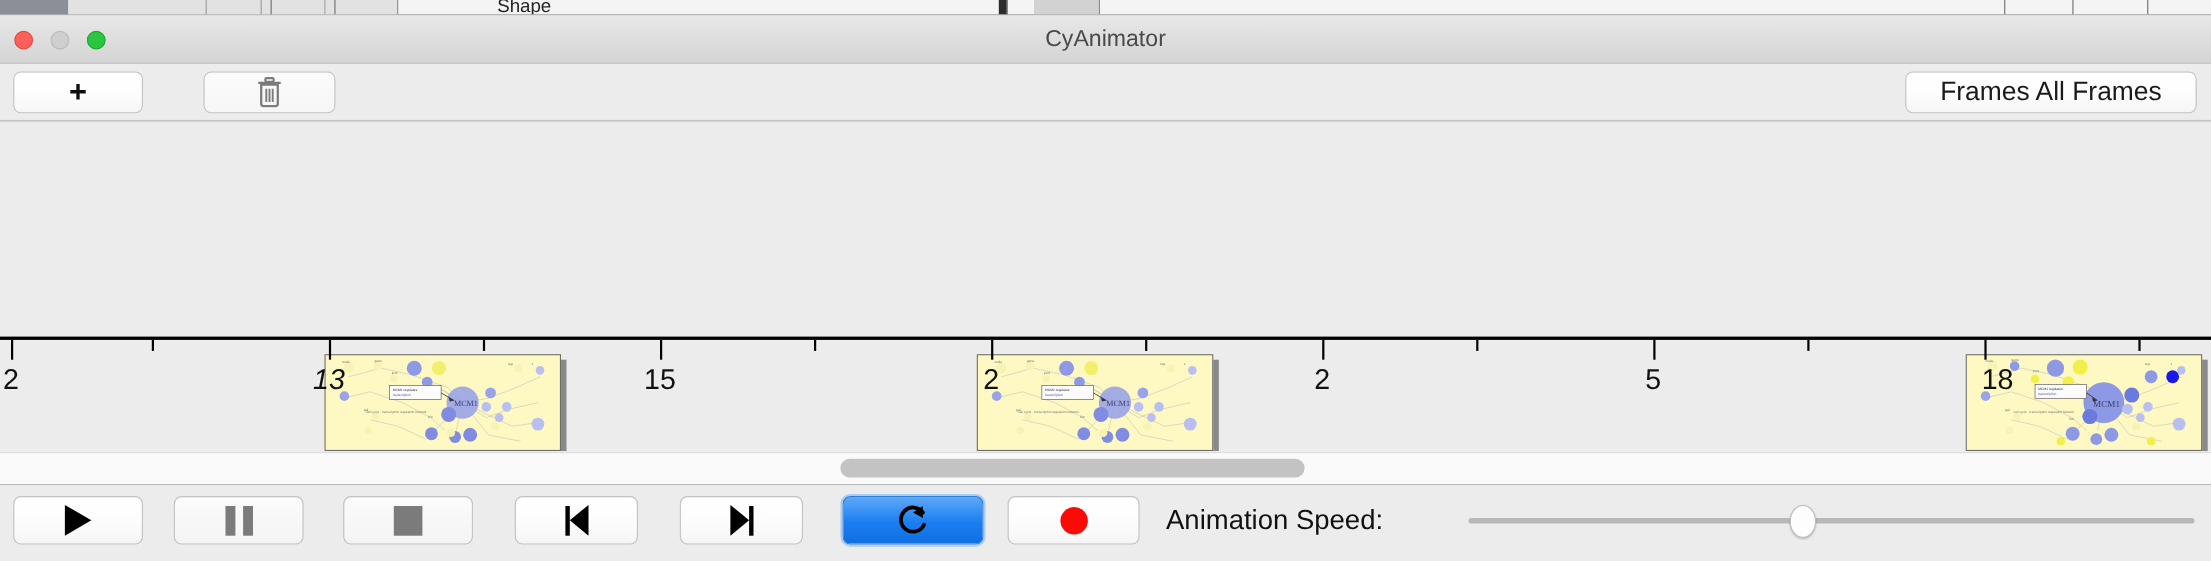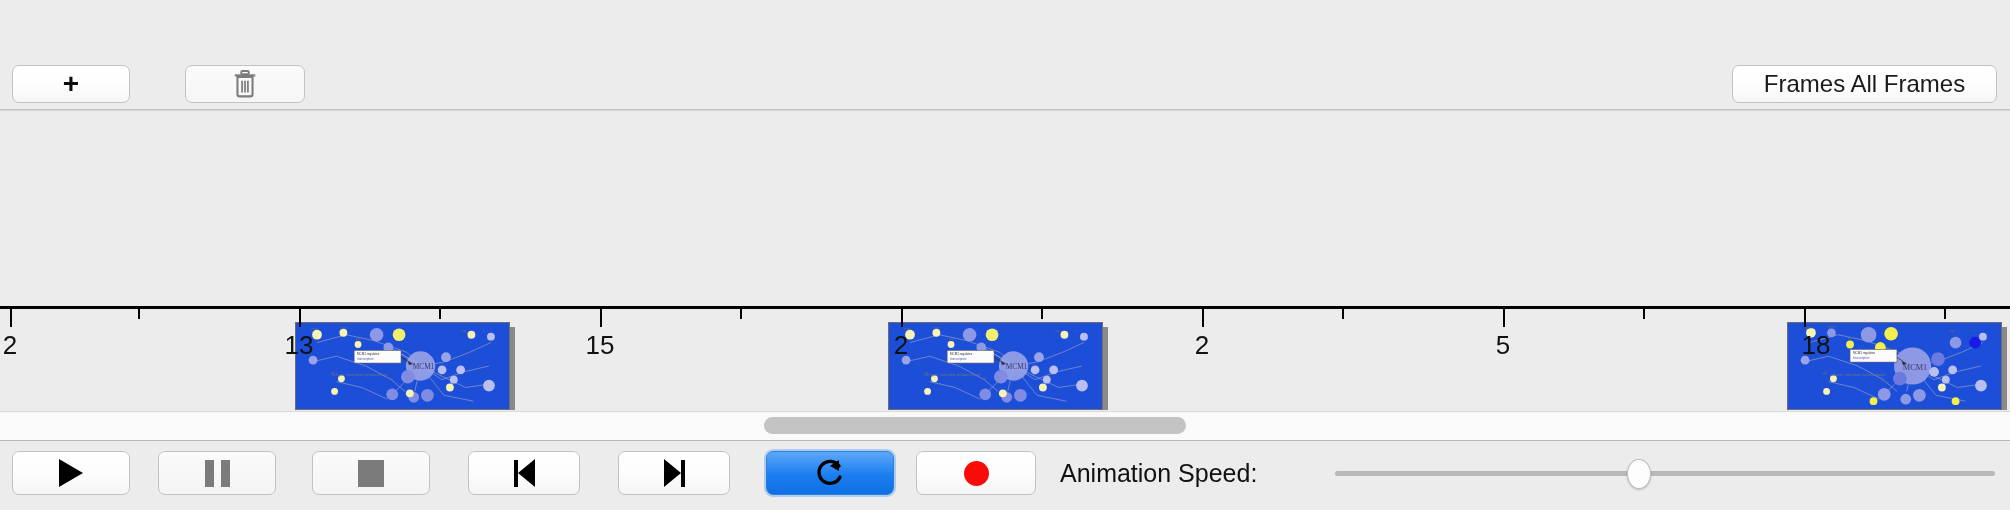--- a/index.html
+++ b/index.html
@@ -82,21 +82,21 @@
     background: #ececec;
     overflow: hidden;
   }
   .timeline-top-rule {
     position: absolute; left: 0; top: 0; width: 2010px; height: 1px; background: #d6d6d6;
   }
 
   
   .frame {
     position: absolute;
-    background: #1d4ed8;
+    background: #fef9c3;
     border: 1px solid #6e6e6e;
     box-shadow: 5px 5px 0 rgba(120,120,120,0.85);
     overflow: hidden;
     cursor: pointer;
   }
   .frame-net { position: absolute; left: 0; top: 0; width: 100%; height: 100%; }
 
   
   .axis-line {
     position: absolute; left: 0; top: 196px; width: 2010px; height: 3px;
@@ -194,21 +194,44 @@
     background: #fdfdfd; border: 1px solid #bdbdbd; border-radius: 50%;
     box-shadow: 0 1px 2px rgba(0,0,0,0.22);
     transform: translateX(-50%);
   }
 </style>
 </head>
 <body>
 
 <div id="app">
 
-
+  <div class="bg-window">
+    <div class="bg-chip dark" style="left:0;width:62px;"></div>
+    <div class="bg-chip" style="left:62px;width:126px;"></div>
+    <div class="bg-chip" style="left:188px;width:50px;"></div>
+    <div class="bg-chip" style="left:238px;width:58px;"></div>
+    <div class="bg-chip" style="left:296px;width:66px;"></div>
+    <div class="bg-tick" style="left:246px;"></div>
+    <div class="bg-tick" style="left:304px;"></div>
+    <div class="bg-chip" style="left:908px;width:8px;background:#2c2c2c;"></div>
+    <div class="bg-chip" style="left:940px;width:60px;background:#d2d2d2;"></div>
+    <div class="bg-tick" style="left:1822px;"></div>
+    <div class="bg-tick" style="left:1884px;"></div>
+    <div class="bg-tick" style="left:1952px;"></div>
+    <div class="bg-label">Shape</div>
+  </div>
+
+  <div class="titlebar">
+    <div class="traffic">
+      <div class="light red"></div>
+      <div class="light yellow"></div>
+      <div class="light green"></div>
+    </div>
+    <div class="win-title">CyAnimator</div>
+  </div>
 
   <div class="toolbar">
     <div class="btn" id="add-frame-button">
       <span class="plus-icon">+</span>
     </div>
     <div class="btn flat" id="delete-frame-button">
       <svg class="trash-svg" viewBox="0 0 24 26">
         <rect x="8.5" y="1" width="7" height="3" rx="1" fill="none" stroke="#7b7b7b" stroke-width="1.8"></rect>
         <line x1="2.5" y1="5" x2="21.5" y2="5" stroke="#7b7b7b" stroke-width="2"></line>
         <path d="M5 6.5 h14 v16 a2 2 0 0 1 -2 2 h-10 a2 2 0 0 1 -2 -2 z" fill="none" stroke="#7b7b7b" stroke-width="1.9"></path>
@@ -387,21 +410,21 @@
         <text x="116" y="48" font-size="8.5" fill="#3b3b6b" font-family="serif">MCM1</text>
         <text x="42" y="54" font-size="3" fill="#777" font-family="sans-serif">cell cycle · transcription regulation network</text>
       </svg>
     </div>
 
     <div class="axis-line"></div>
     <div id="ticks">
         <div class="tick major" style="left: 10px;"></div>
         <div class="tick-label" style="left: 10px;">2</div>
         <div class="tick major" style="left: 299px;"></div>
-        <div class="tick-label" style="left: 299px;">13</div>
+        <div class="tick-label" style="left: 299px; font-style: italic;">13</div>
         <div class="tick major" style="left: 600px;"></div>
         <div class="tick-label" style="left: 600px;">15</div>
         <div class="tick major" style="left: 901px;"></div>
         <div class="tick-label" style="left: 901px;">2</div>
         <div class="tick major" style="left: 1202px;"></div>
         <div class="tick-label" style="left: 1202px;">2</div>
         <div class="tick major" style="left: 1503px;"></div>
         <div class="tick-label" style="left: 1503px;">5</div>
         <div class="tick major" style="left: 1804px;"></div>
         <div class="tick-label" style="left: 1804px; margin-left: 12px;">18</div>

